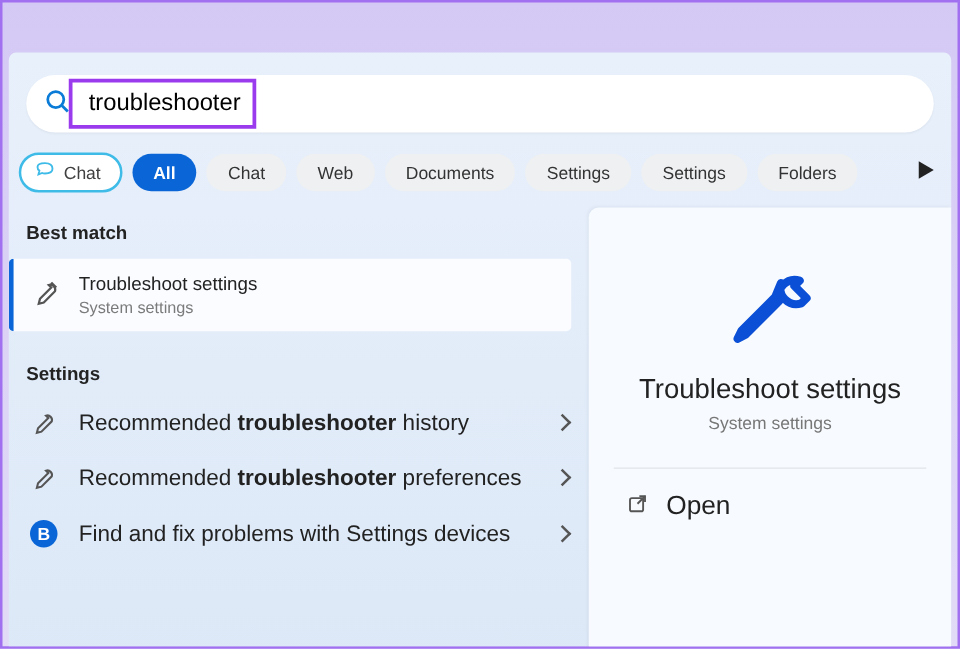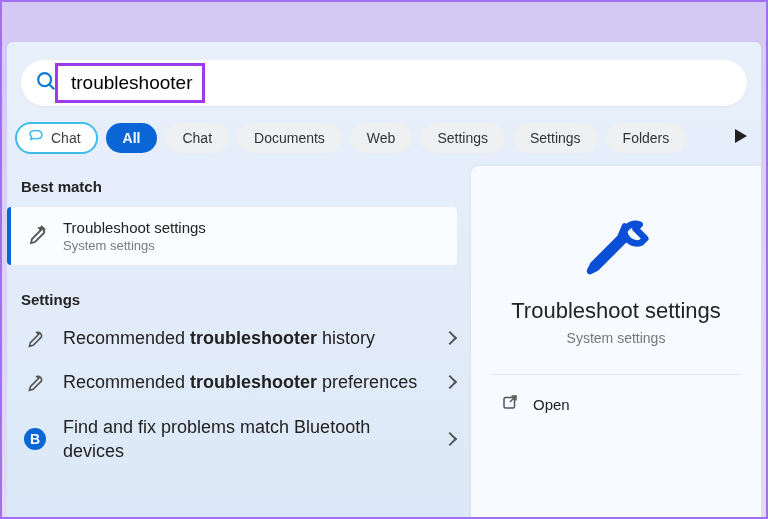--- a/index.html
+++ b/index.html
@@ -149,21 +149,21 @@
   .big-sub { font-size: 14px; color: #777; margin-top: 6px; }
   .divider { border-top: 1px solid #e1e5ea; margin: 28px 0 0 0; }
   .open-row {
     display: flex;
     align-items: center;
     gap: 14px;
     padding: 18px 10px;
     cursor: pointer;
   }
   .open-icon svg { width: 18px; height: 18px; }
-  .open-label { font-size: 15px; color: #222; }
+  .open-label { font-size: 21px; color: #222; }
   .bt-icon { width:22px; height:22px; background:#0a66d6; border-radius:50%; color:#fff; display:flex; align-items:center; justify-content:center; font-size:14px; font-weight:700; }
 </style>
 </head>
 <body>
 
 <div class="frame">
 
   <div class="searchbar">
     <span class="search-icon">
       <svg viewBox="0 0 24 24" fill="none" stroke="#0a7bd6" stroke-width="2.4">
@@ -179,22 +179,22 @@
 
   <div class="tabs">
     <div class="chip chat">
       <svg width="18" height="18" viewBox="0 0 24 24" fill="none" stroke="#3fbbe8" stroke-width="2">
           <path d="M4 6 C4 3 7 2 12 2 C17 2 20 4 20 8 C20 12 16 13 12 13 C11 13 10 13 9 12.5 L5 14 L6 10 C4.5 9 4 8 4 6 Z"></path>
         </svg>
       <span>Chat</span>
     </div>
     <div class="chip active">All</div>
     <div class="chip">Chat</div>
+    <div class="chip">Web</div>
     <div class="chip">Documents</div>
-    <div class="chip">Web</div>
     <div class="chip">Settings</div>
     <div class="chip">Settings</div>
     <div class="chip">Folders</div>
     <div class="nav-arrow"></div>
   </div>
 
   <div class="content">
     <div class="left">
 
       <div class="section-label">Best match</div>
@@ -229,21 +229,21 @@
             </svg>
         </span>
         <div class="li-label"><span>Recommended </span><b>troubleshooter</b><span> preferences</span></div>
         <span class="chevron"></span>
       </div>
 
       <div class="list-item">
         <span class="li-icon">
           <span class="bt-icon">B</span>
         </span>
-        <div class="li-label">Find and fix problems match Bluetooth devices</div>
+        <div class="li-label">Find and fix problems with Settings devices</div>
         <span class="chevron"></span>
       </div>
 
     </div>
 
     <div class="right">
       <div class="big-icon">
         <svg viewBox="0 0 24 24" fill="none" stroke="#0a4fd6" stroke-width="2" stroke-linecap="round" stroke-linejoin="round">
             <path d="M14.7 6.3a4 4 0 0 0 5 5L21 10l-3-3 1.3-1.3a4 4 0 0 0-5 5L6 19l-2 1 1-2 8.3-8.3z"></path>
           </svg>

